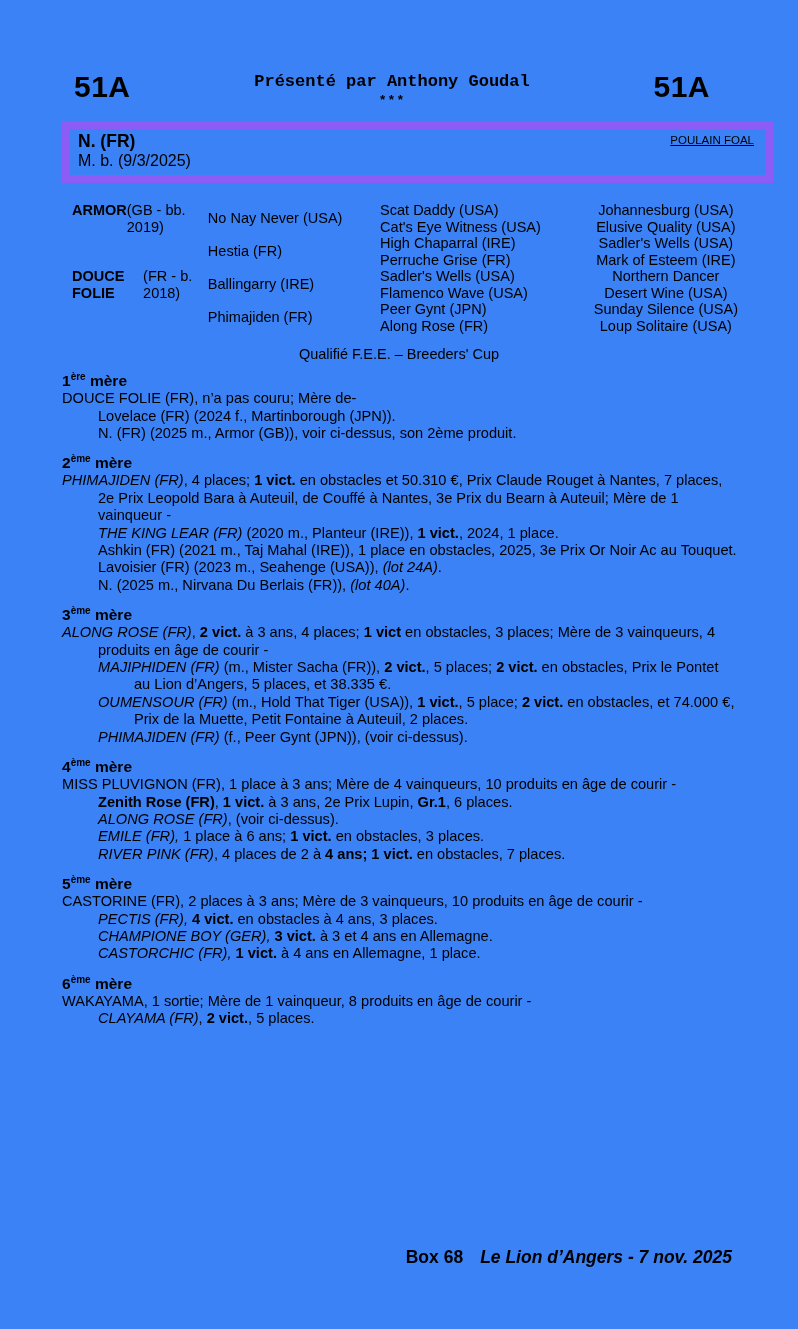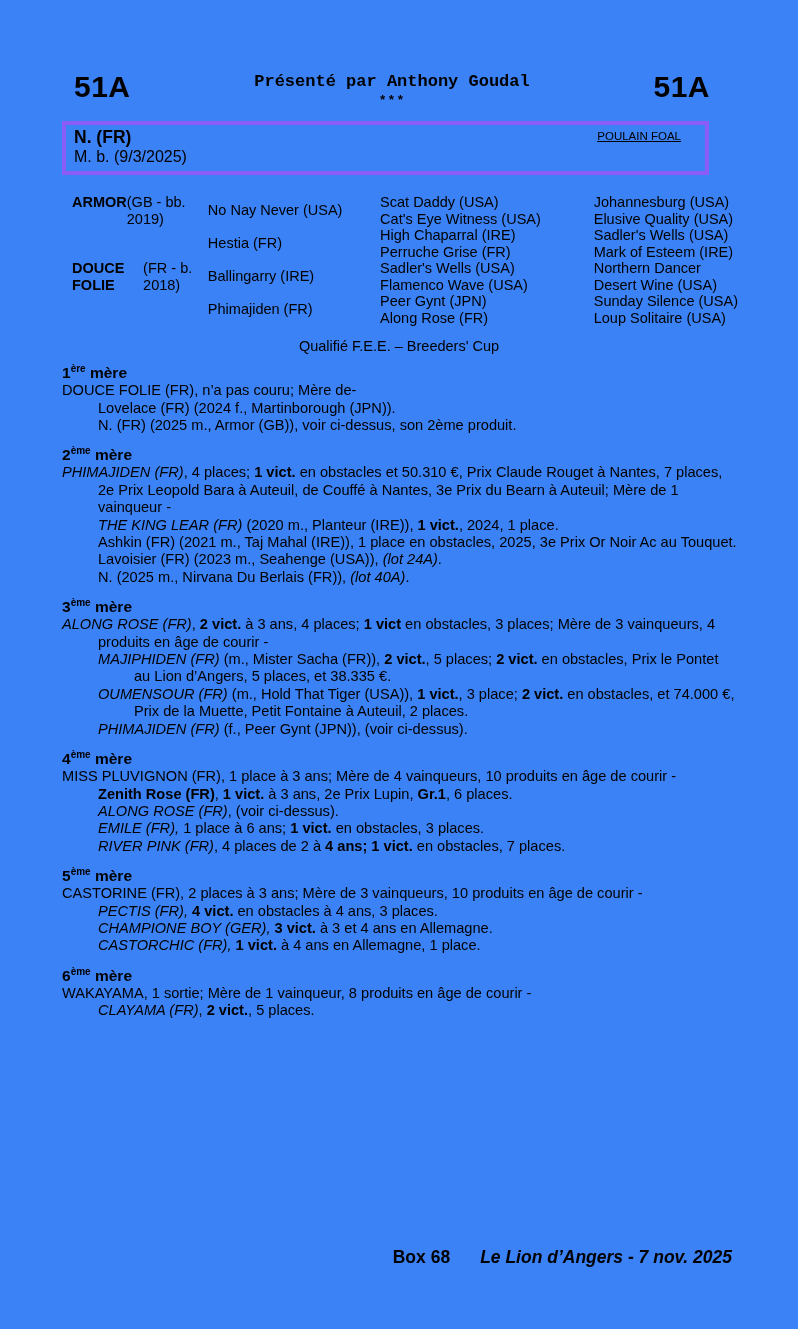--- a/index.html
+++ b/index.html
@@ -7,50 +7,50 @@
     position:relative; width:798px; height:1329px; background:#3b82f6;
     font-family:"Liberation Sans", sans-serif; color:#000; overflow:hidden;
   }
   
   .hdr { display:flex; justify-content:space-between; align-items:flex-start; padding:72px 88px 0 74px; }
   .lot { font-size:30px; font-weight:bold; line-height:1; letter-spacing:0.5px; }
   .hdr-c { flex:1; text-align:center; padding-top:1px;font-family:Liberation Mono, monospace; }
   .presenter { font-size:17px; font-weight:bold; line-height:1.1; }
   .stars { font-size:13px; font-weight:bold; letter-spacing:1px; margin-top:1px; }
   
-  .tbox { margin:13px 89px 0 62px; border:4px solid #8b5cf6; padding:2px 24px 5px 8px; }
+  .tbox { margin:13px 24px 0 62px; border:8px solid #8b5cf6; padding:2px 12px 5px 8px; }
   .tbox-r1 { display:flex; justify-content:space-between; align-items:flex-start; }
   .tname { font-size:17.5px; font-weight:bold; line-height:1.15; }
   .tcat { font-size:11.5px; padding-top:3px;text-decoration:underline; }
   .tbirth { font-size:16px; line-height:1.15; margin-top:1px; }
   
   .ped { display:flex; margin:19px 60px 0 72px; font-size:14.5px; line-height:16.5px; }
   .ped-c1 { width:138px; }
   .ped-c2 { width:175px; }
   .ped-c3 { width:217px; }
-  .ped-c4 { flex:1; }
+  .ped-c4 { flex:1;text-align:center; }
   .ped-cell1 { height:66px; display:flex; flex-direction:row; justify-content:center; }
   .ped-name { font-weight:bold; }
   .ped-cell2 { height:33px; display:flex; align-items:center; }
   .ped-row { height:16.5px; white-space:nowrap; }
   
   .qual { text-align:center; font-size:14.5px; margin-top:12px; }
   
   .secs { margin:10px 60px 0 62px; }
   .sec { margin-top:12px; }
   .sec:first-child { margin-top:0; }
   .sec-h { font-size:15.5px; font-weight:bold; line-height:18px; }
   .sec-h sup { font-size:10px; line-height:0; }
   .para { font-size:14.6px; line-height:17.4px; }
   .p0 { padding-left:36px; text-indent:-36px; }
   .p1 { padding-left:72px; text-indent:-36px; }
   .rb { font-weight:bold; }
   .ri { font-style:italic; }
   
-  .footer { position:absolute; top:1247px; right:66px; display:flex; align-items:baseline; gap:30px;
+  .footer { position:absolute; top:1247px; right:66px; display:flex; align-items:baseline; gap:17px;
             font-size:17.5px; font-weight:bold; }
   .f-sale { font-style:italic; }
 </style>
 </head>
 <body>
 
 <div class="page">
 
   <div class="hdr">
     <div class="lot">51A</div>
@@ -122,21 +122,21 @@
         <div class="para p0"><span class="ri">PHIMAJIDEN (FR)</span><span>, 4 places; </span><span class="rb">1 vict.</span><span> en obstacles et 50.310 €, Prix Claude Rouget à Nantes, 7 places, 2e Prix Leopold Bara à Auteuil, de Couffé à Nantes, 3e Prix du Bearn à Auteuil; Mère de 1 vainqueur -</span></div>
         <div class="para p1"><span class="ri">THE KING LEAR (FR)</span><span> (2020 m., Planteur (IRE)), </span><span class="rb">1 vict.</span><span>, 2024, 1 place.</span></div>
         <div class="para p1"><span>Ashkin (FR) (2021 m., Taj Mahal (IRE)), 1 place en obstacles, 2025, 3e Prix Or Noir Ac au Touquet.</span></div>
         <div class="para p1"><span>Lavoisier (FR) (2023 m., Seahenge (USA)), </span><span class="ri">(lot 24A)</span><span>.</span></div>
         <div class="para p1"><span>N. (2025 m., Nirvana Du Berlais (FR)), </span><span class="ri">(lot 40A)</span><span>.</span></div>
       </div>
       <div class="sec">
         <div class="sec-h"><span>3</span><sup>ème</sup><span> mère</span></div>
         <div class="para p0"><span class="ri">ALONG ROSE (FR)</span><span>, </span><span class="rb">2 vict.</span><span> à 3 ans, 4 places; </span><span class="rb">1 vict</span><span> en obstacles, 3 places; Mère de 3 vainqueurs, 4 produits en âge de courir -</span></div>
         <div class="para p1"><span class="ri">MAJIPHIDEN (FR)</span><span> (m., Mister Sacha (FR)), </span><span class="rb">2 vict.</span><span>, 5 places; </span><span class="rb">2 vict.</span><span> en obstacles, Prix le Pontet au Lion d’Angers, 5 places, et 38.335 €.</span></div>
-        <div class="para p1"><span class="ri">OUMENSOUR (FR)</span><span> (m., Hold That Tiger (USA)), </span><span class="rb">1 vict.</span><span>, 3 place; </span><span class="rb">2 vict.</span><span> en obstacles, et 74.000 €, Prix de la Muette, Petit Fontaine à Auteuil, 2 places.</span></div>
+        <div class="para p1"><span class="ri">OUMENSOUR (FR)</span><span> (m., Hold That Tiger (USA)), </span><span class="rb">1 vict.</span><span>, 5 place; </span><span class="rb">2 vict.</span><span> en obstacles, et 74.000 €, Prix de la Muette, Petit Fontaine à Auteuil, 2 places.</span></div>
         <div class="para p1"><span class="ri">PHIMAJIDEN (FR)</span><span> (f., Peer Gynt (JPN)), (voir ci-dessus).</span></div>
       </div>
       <div class="sec">
         <div class="sec-h"><span>4</span><sup>ème</sup><span> mère</span></div>
         <div class="para p0"><span>MISS PLUVIGNON (FR), 1 place à 3 ans; Mère de 4 vainqueurs, 10 produits en âge de courir -</span></div>
         <div class="para p1"><span class="rb">Zenith Rose (FR)</span><span>, </span><span class="rb">1 vict.</span><span> à 3 ans, 2e Prix Lupin, </span><span class="rb">Gr.1</span><span>, 6 places.</span></div>
         <div class="para p1"><span class="ri">ALONG ROSE (FR)</span><span>, (voir ci-dessus).</span></div>
         <div class="para p1"><span class="ri">EMILE (FR),</span><span> 1 place à 6 ans; </span><span class="rb">1 vict.</span><span> en obstacles, 3 places.</span></div>
         <div class="para p1"><span class="ri">RIVER PINK (FR)</span><span>, 4 places de 2 à </span><span class="rb">4 ans; 1 vict.</span><span> en obstacles, 7 places.</span></div>
       </div>

